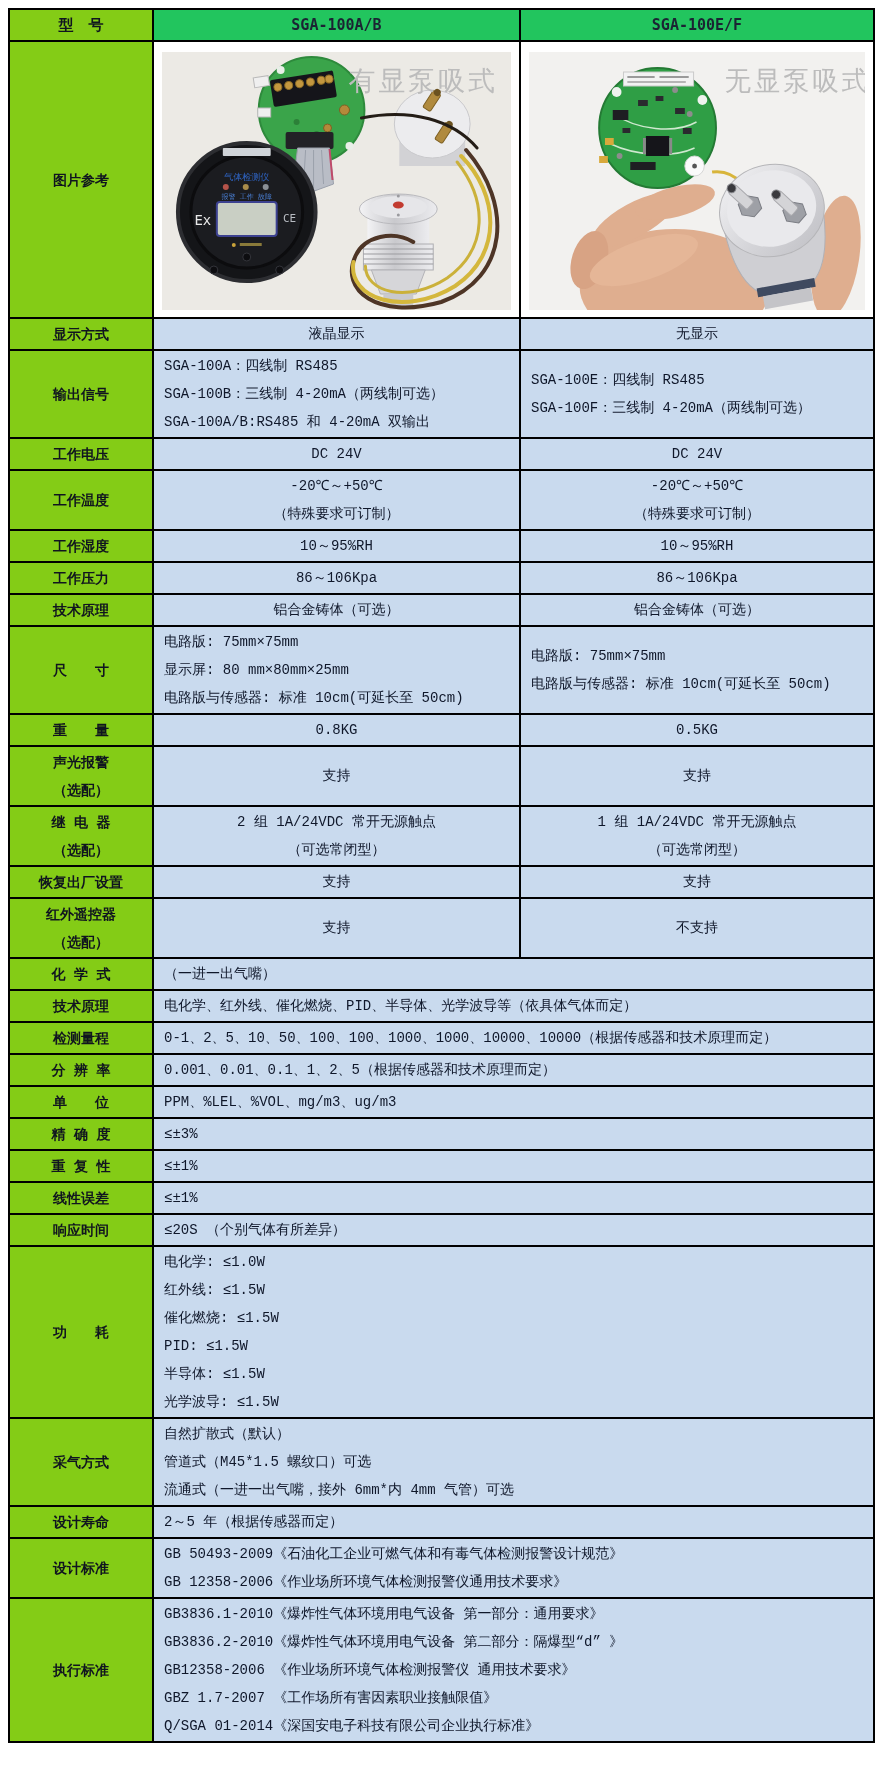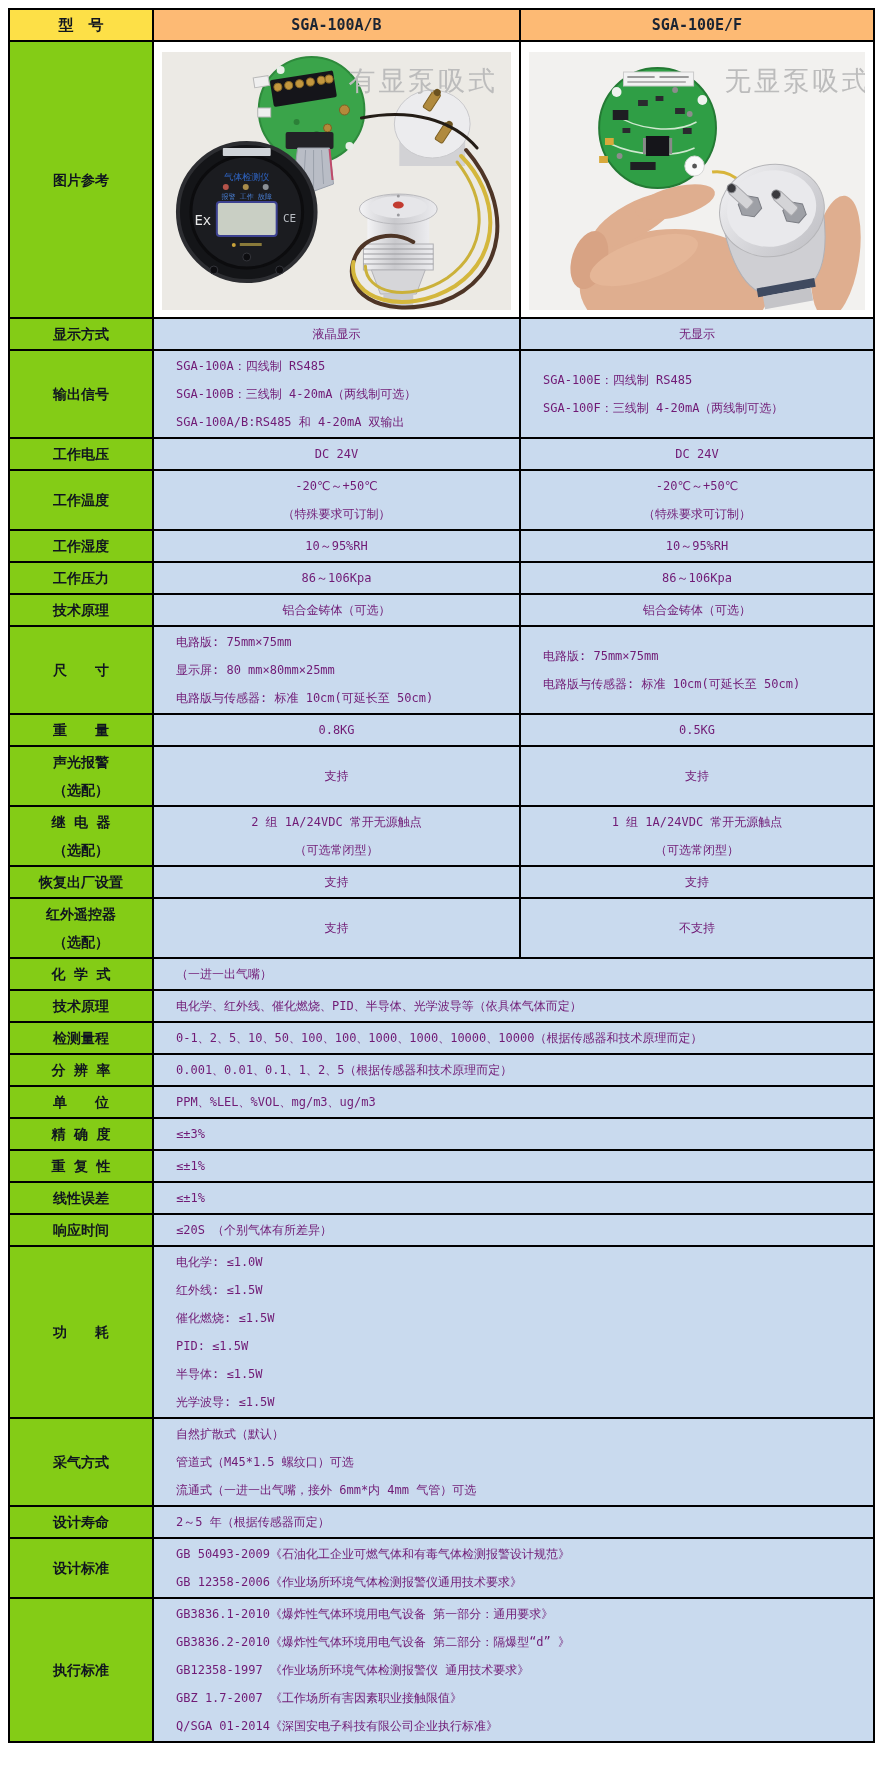--- a/index.html
+++ b/index.html
@@ -1,41 +1,41 @@
 <!DOCTYPE html>
 <html><head>
 <meta charset="utf-8">
 <style>
   html,body{margin:0;padding:0;background:#ffffff;}
   body{width:881px;min-height:1768px;font-family:"DejaVu Sans Mono","DejaVu Sans",sans-serif;color:#1b2433;}
   table.spec{border-collapse:collapse;margin:8px 0 0 8px;width:865px;table-layout:fixed;}
   td{border:2px solid #000;vertical-align:middle;overflow:hidden;}
   .lab{background:#84cc16;font-weight:bold;text-align:center;font-size:14px;color:#10151f;
        white-space:pre-line;line-height:28px;}
-  .val{background:#c9daee;font-size:12px;color:#701a75;}
+  .val{background:#c9daee;font-size:14px;color:#0f172a;font-family:Liberation Mono, monospace;}
   .val .line{line-height:28px;white-space:nowrap;}
   .val.center{text-align:center;}
-  .val.left{text-align:left;padding-left:22px;padding-right:4px;}
-  .head{height:28px;line-height:28px;font-weight:bold;font-size:15px;text-align:center;background:#fdba74;}
+  .val.left{text-align:left;padding-left:10px;padding-right:4px;}
+  .head{height:28px;line-height:28px;font-weight:bold;font-size:15px;text-align:center;background:#22c55e;}
   td.photo{background:#ffffff;padding:6px 8px 3px 8px;height:266px;}
   td.photo svg{display:block;}
   .wm{font-size:27px;fill:#bcbcbc;letter-spacing:3px;}
 </style>
 </head>
 <body>
 
 <table class="spec">
   <colgroup>
       <col style="width:144px">
       <col style="width:367px">
       <col style="width:354px">
     </colgroup>
   <tbody id="spec-body">
     <tr>
-      <td class="lab head" style="background:#fde047">型　号</td>
+      <td class="lab head" style="background:#84cc16">型　号</td>
       <td class="head">SGA-100A/B</td>
       <td class="head">SGA-100E/F</td>
     </tr>
     <tr>
       <td class="lab">图片参考</td>
       <td class="photo">
 
         <svg width="100%" height="258" viewBox="0 0 350 258" preserveAspectRatio="none">
           <defs>
             <linearGradient id="gSil" x1="0" y1="0" x2="1" y2="0">
@@ -424,19 +424,19 @@
         <td class="val left" colspan="2">
           <div class="line">GB 50493-2009《石油化工企业可燃气体和有毒气体检测报警设计规范》</div>
           <div class="line">GB 12358-2006《作业场所环境气体检测报警仪通用技术要求》</div>
         </td>
       </tr>
       <tr>
         <td class="lab">执行标准</td>
         <td class="val left" colspan="2">
           <div class="line">GB3836.1-2010《爆炸性气体环境用电气设备 第一部分：通用要求》</div>
           <div class="line">GB3836.2-2010《爆炸性气体环境用电气设备 第二部分：隔爆型“d” 》</div>
-          <div class="line">GB12358-1997 《作业场所环境气体检测报警仪 通用技术要求》</div>
+          <div class="line">GB12358-2006 《作业场所环境气体检测报警仪 通用技术要求》</div>
           <div class="line">GBZ 1.7-2007 《工作场所有害因素职业接触限值》</div>
           <div class="line">Q/SGA 01-2014《深国安电子科技有限公司企业执行标准》</div>
         </td>
       </tr>
     </tbody>
 </table>
 
 </body></html>

